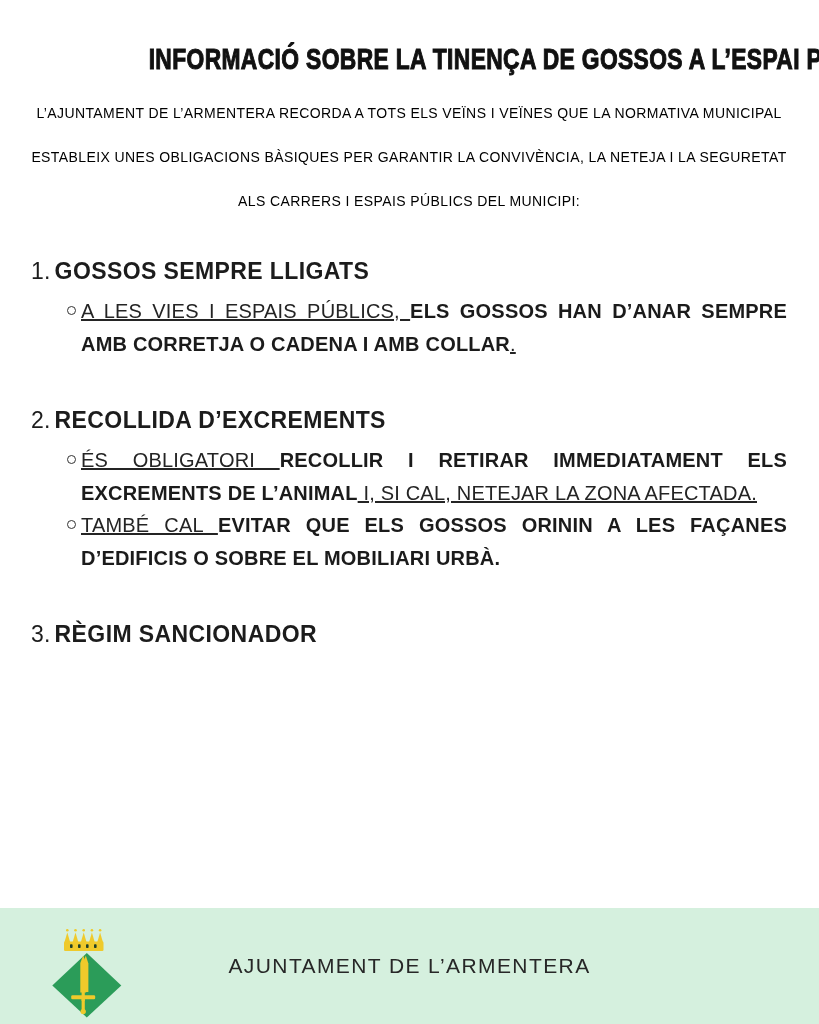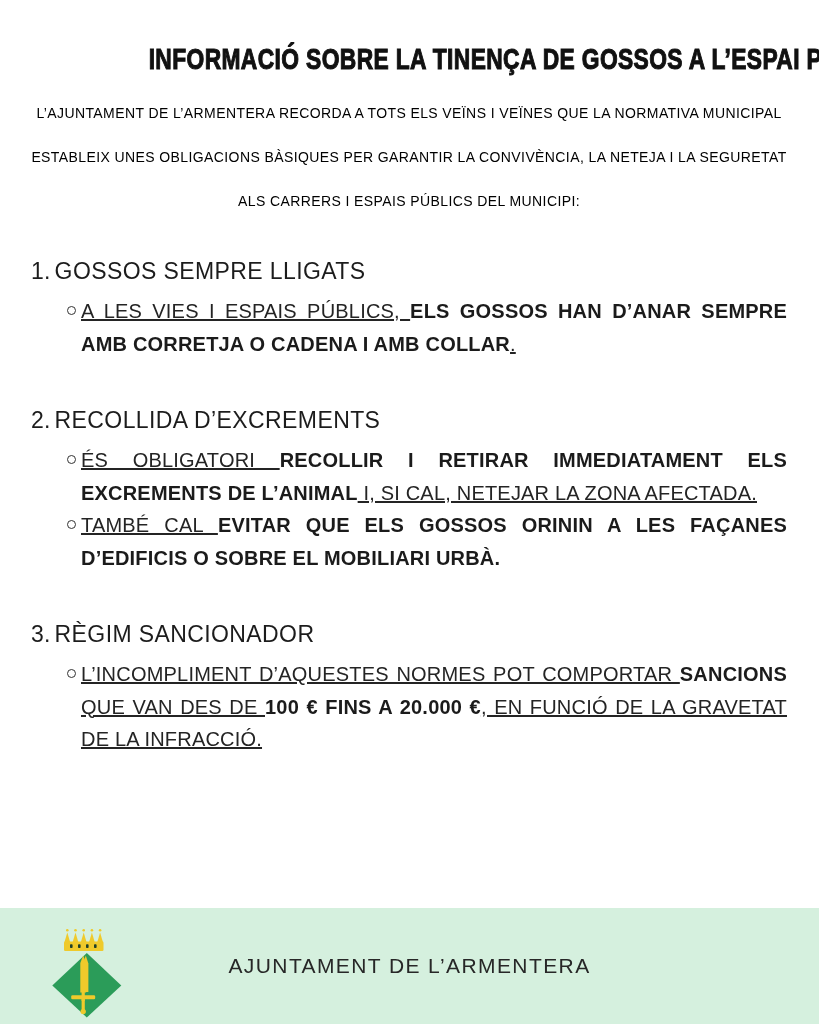--- a/index.html
+++ b/index.html
@@ -50,21 +50,21 @@
   section:last-child { margin-bottom: 0; }
   h2.sec-h {
     margin: 0 0 8px 0;
     font-size: 23px;
     line-height: 32px;
     font-weight: 400;
     letter-spacing: 0.2px;
     color: #1c1c1c;
   }
   h2.sec-h .num { font-weight: 400; margin-right: 4px; }
-  h2.sec-h .htxt { font-weight: 400; letter-spacing: 0.4px; }
+  h2.sec-h .htxt { font-weight: 700; letter-spacing: 0.4px; }
   .bullet {
     position: relative;
     margin-left: 50px;
     font-size: 20px;
     line-height: 32.5px;
     letter-spacing: 0.2px;
     text-align: justify;
     text-align-last: left;
     color: #242424;
   }
@@ -122,21 +122,20 @@
         <h2 class="sec-h"><span class="num">1.</span><span class="htxt">GOSSOS SEMPRE LLIGATS</span></h2>
         <div class="bullet"><span class="circle"></span><span><span class="reg">A LES VIES I ESPAIS PÚBLICS, </span><span class="bold">ELS GOSSOS HAN D’ANAR SEMPRE AMB CORRETJA O CADENA I AMB COLLAR</span><span class="reg">.</span></span></div>
       </section>
       <section>
         <h2 class="sec-h"><span class="num">2.</span><span class="htxt">RECOLLIDA D’EXCREMENTS</span></h2>
         <div class="bullet"><span class="circle"></span><span><span class="reg">ÉS OBLIGATORI </span><span class="bold">RECOLLIR I RETIRAR IMMEDIATAMENT ELS EXCREMENTS DE L’ANIMAL</span><span class="reg"> I, SI CAL, NETEJAR LA ZONA AFECTADA.</span></span></div>
         <div class="bullet"><span class="circle"></span><span><span class="reg">TAMBÉ CAL </span><span class="bold">EVITAR QUE ELS GOSSOS ORININ A LES FAÇANES D’EDIFICIS O SOBRE EL MOBILIARI URBÀ.</span></span></div>
       </section>
       <section>
         <h2 class="sec-h"><span class="num">3.</span><span class="htxt">RÈGIM SANCIONADOR</span></h2>
-        <div class="bullet"><span class="circle"></span><span><span class="reg">L’INCOMPLIMENT D’AQUESTES NORMES POT COMPORTAR </span><span class="bold">SANCIONS</span><span class="reg"> QUE VAN DES DE </span><span class="bold">100 € FINS A 20.000 €</span><span class="reg">, EN FUNCIÓ DE LA GRAVETAT DE LA INFRACCIÓ.</span></span></div>
       </section>
     </div>
 
 </div>
 
 <footer class="band">
   <div class="coa">
     <svg viewBox="0 0 70 96" xmlns="http://www.w3.org/2000/svg">
 
       <g fill="#efca2b">

